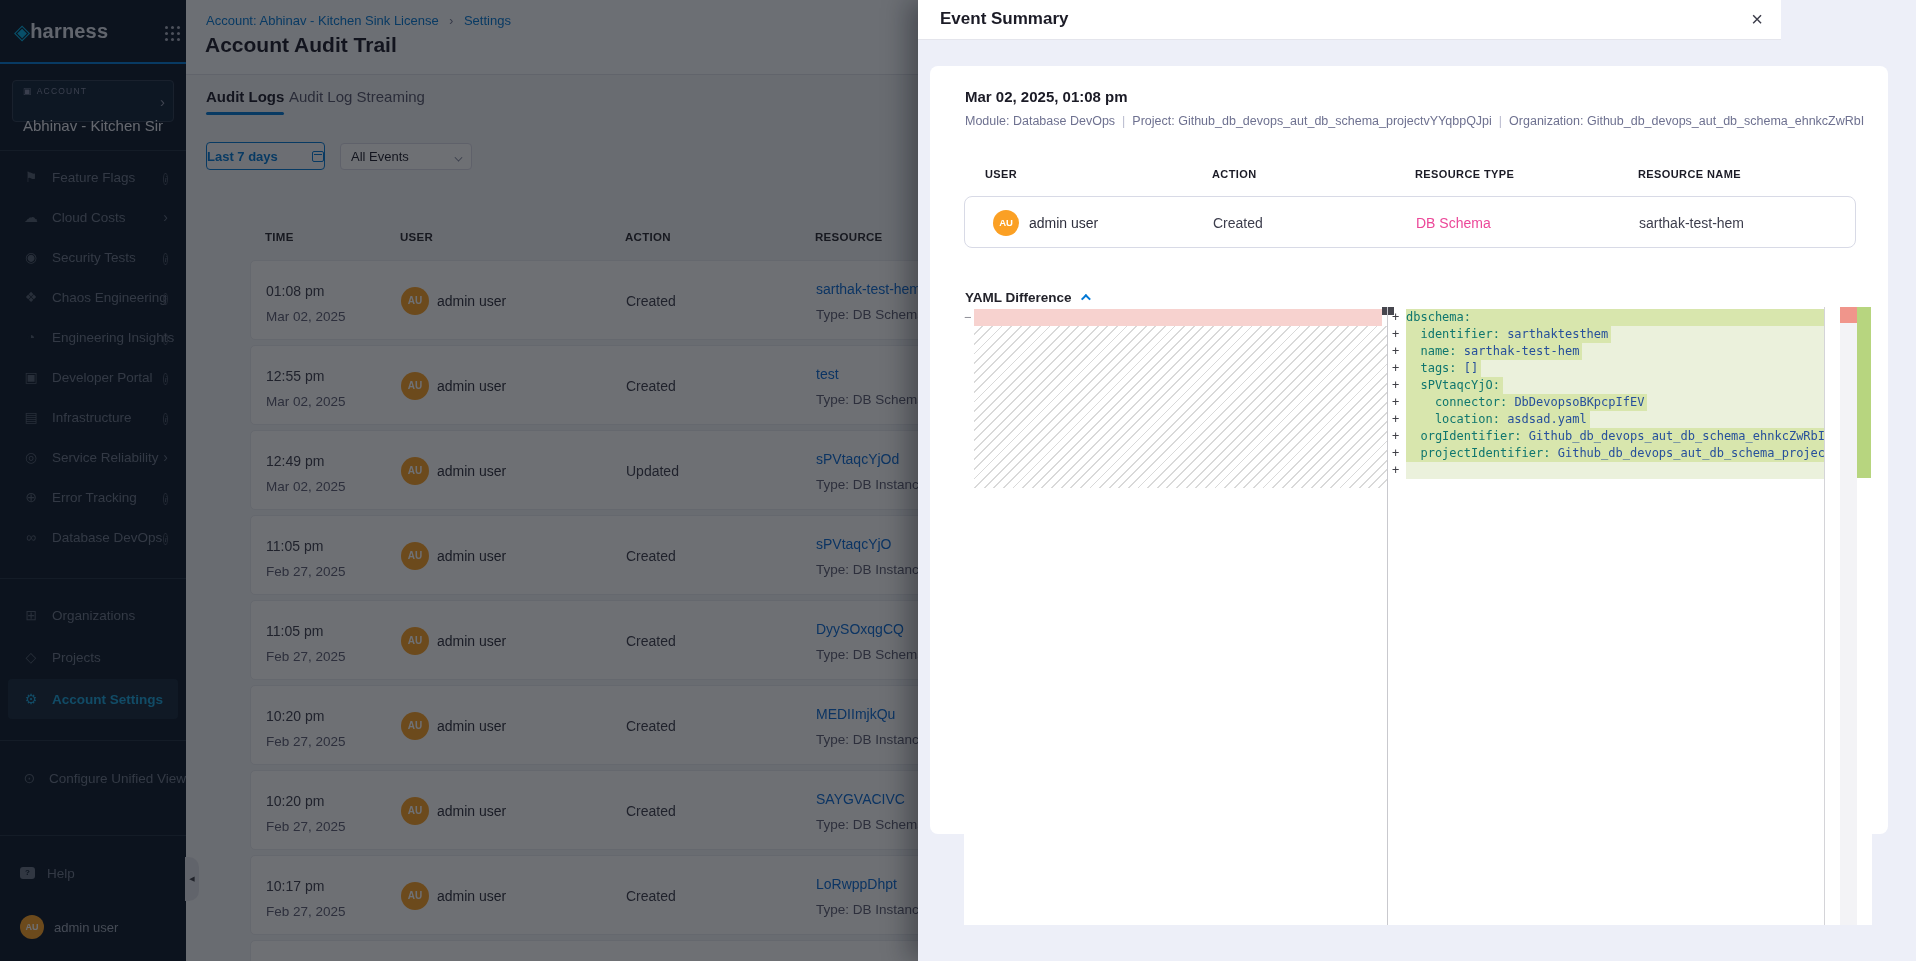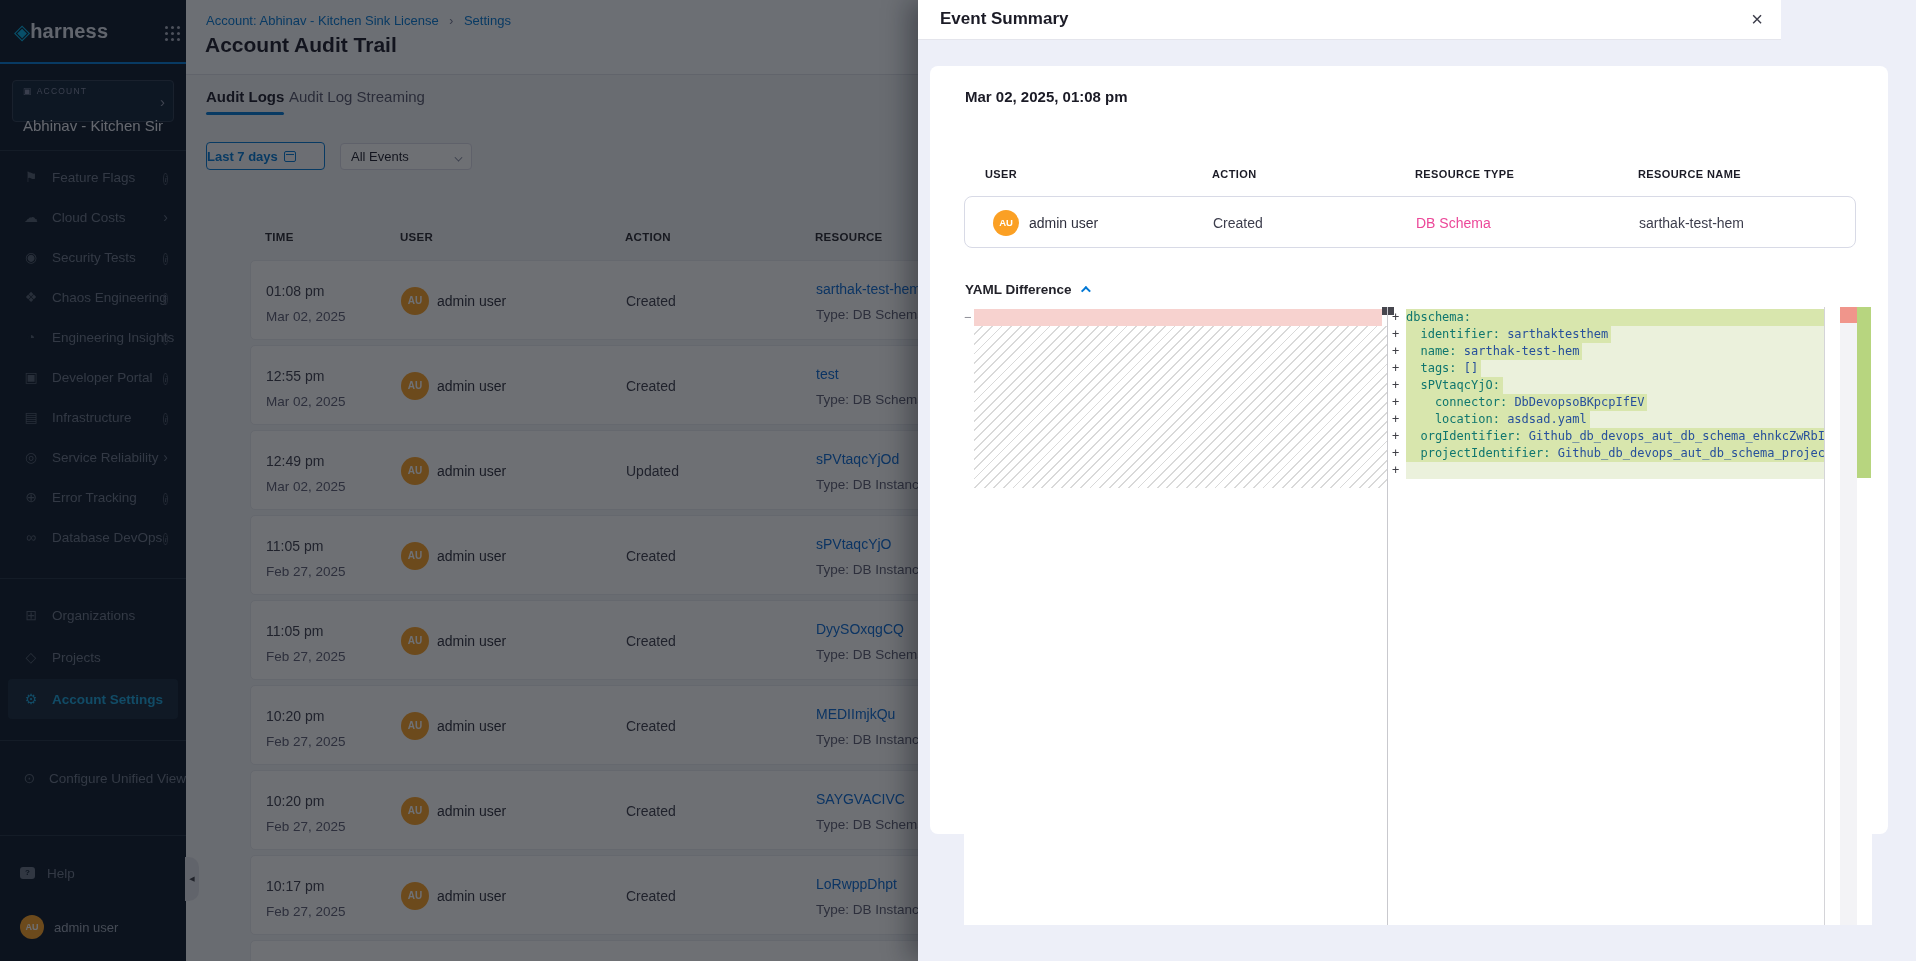--- a/index.html
+++ b/index.html
@@ -39,21 +39,21 @@
 #main { position:absolute; left:186px; top:0; width:1730px; height:961px; z-index:1; }
 #main-header { position:absolute; left:0; top:0; width:1730px; height:75px; background:#fbfcfe; border-bottom:1px solid #dfe1e8; }
 #breadcrumb { position:absolute; left:20px; top:13px; font-size:13px; }
 #breadcrumb a { color:#0278d5; text-decoration:none; cursor:pointer; }
 #breadcrumb .sep { color:#6f7590; margin:0 7px; font-size:12px; }
 #page-title { position:absolute; left:19px; top:33px; font-size:21px; font-weight:700; color:#1b1b28; }
 .tab { position:absolute; top:88px; font-size:15px; cursor:pointer; }
 #tab-active { left:20px; color:#1b1b28; font-weight:600; }
 #tab-inactive { left:103px; color:#55566b; }
 #tab-underline { position:absolute; left:20px; top:112px; width:78px; height:3px; background:#0278d5; border-radius:2px; }
-#date-range-btn { position:absolute; left:20px; top:142px; width:119px; height:28px; border:1px solid #0278d5; border-radius:4px; background:rgba(255,255,255,.6); color:#0278d5; font-size:13px; font-weight:600; display:flex; align-items:center; justify-content:flex-start; gap:6px; cursor:pointer; }
+#date-range-btn { position:absolute; left:20px; top:142px; width:119px; height:28px; border:1px solid #0278d5; border-radius:4px; background:rgba(255,255,255,.6); color:#0278d5; font-size:13px; font-weight:600; display:flex; align-items:center; justify-content:space-between; gap:6px; cursor:pointer; }
 .cal-icon { width:12px; height:11px; border:1.4px solid #0278d5; border-radius:2px; position:relative; display:inline-block; }
 .cal-icon:before { content:""; position:absolute; left:1px; right:1px; top:2px; height:1.4px; background:#0278d5; }
 #event-filter { position:absolute; left:154px; top:143px; width:132px; height:27px; background:#fff; border:1px solid #d9dae6; border-radius:4px; font-size:13px; color:#1b1b28; display:flex; align-items:center; padding-left:10px; cursor:pointer; }
 #event-filter .dd-chev { position:absolute; right:9px; top:10px; width:7px; height:7px; border-right:1.5px solid #6f7590; border-bottom:1.5px solid #6f7590; transform:rotate(45deg) scale(.8); }
 .col-header { position:absolute; top:231px; font-size:11.5px; font-weight:700; color:#27272f; letter-spacing:.3px; }
 .audit-row { position:absolute; left:64px; width:1640px; height:80px; background:#fff; border:1px solid #e8eaf0; border-radius:5px; cursor:pointer; }
 .audit-row .r-time { position:absolute; left:15px; top:22px; font-size:14px; color:#3c3d4c; }
 .audit-row .r-date { position:absolute; left:15px; top:48px; font-size:13.5px; color:#5c5d73; }
 .audit-row .r-avatar { position:absolute; left:150px; top:26px; width:28px; height:28px; border-radius:50%; background:#fba024; color:#fff; font-size:10px; font-weight:700; text-align:center; line-height:28px; }
 .audit-row .r-user { position:absolute; left:186px; top:32px; font-size:14px; color:#2e2f3d; }
@@ -73,21 +73,21 @@
 #event-time { position:absolute; left:35px; top:22px; font-size:15px; font-weight:700; color:#1b1b26; }
 #event-meta { position:absolute; left:35px; top:48px; font-size:12.5px; color:#6e7190; white-space:nowrap; }
 #event-meta .msep { color:#b9bbcf; margin:0 7px; }
 .d-col-header { position:absolute; top:102px; font-size:11px; font-weight:700; color:#1b1b26; letter-spacing:.4px; }
 #d-row { position:absolute; left:34px; top:130px; width:892px; height:52px; border:1px solid #d8dae6; border-radius:8px; background:#fff; }
 #d-row .d-avatar { position:absolute; left:28px; top:13px; width:26px; height:26px; border-radius:50%; background:#fba024; color:#fff; font-size:9.5px; font-weight:700; text-align:center; line-height:26px; }
 #d-row .d-user { position:absolute; left:64px; top:18px; font-size:14px; color:#2e2f3d; }
 #d-row .d-action { position:absolute; left:248px; top:18px; font-size:14px; color:#3c3d4c; }
 #d-row .d-rtype { position:absolute; left:451px; top:18px; font-size:14px; color:#ec4899; }
 #d-row .d-rname { position:absolute; left:674px; top:18px; font-size:14px; color:#3c3d4c; }
-#yaml-label-row { position:absolute; left:35px; top:216px; display:flex; align-items:center; gap:9px; cursor:pointer; }
+#yaml-label-row { position:absolute; left:35px; top:224px; display:flex; align-items:center; gap:9px; cursor:pointer; }
 #yaml-label { font-size:13.5px; font-weight:600; color:#22222a; }
 .chev-up { width:7px; height:7px; border-top:2px solid #0278d5; border-right:2px solid #0278d5; transform:rotate(-45deg) translateY(2px); }
 
 
 #diff { position:absolute; left:34px; top:241px; width:908px; height:618px; background:#fff; font-family:"DejaVu Sans Mono", monospace; }
 #diff .minus-gut { position:absolute; left:0; top:2px; width:10px; height:17px; color:#909098; font-size:12px; line-height:17px; }
 #diff .red-bar { position:absolute; left:10px; top:2px; width:408px; height:17px; background:#f7d2cf; }
 #diff .hatch { position:absolute; left:10px; top:19px; width:413px; height:162px;
   background:repeating-linear-gradient(135deg,#ffffff 0 5.5px,#d9d9d9 5.5px 6.8px); }
 #diff .divider { position:absolute; left:423px; top:0; width:1px; height:618px; background:#c9c9ce; }
@@ -311,20 +311,21 @@
 
   <div id="overlay"></div>
 
   <div id="drawer">
     <div id="drawer-header">
       <div id="drawer-title">Event Summary</div>
       <div id="drawer-close">×</div>
     </div>
     <div id="drawer-card">
       <div id="event-time">Mar 02, 2025, 01:08 pm</div>
+      <div id="event-meta"><span>Module: Database DevOps</span><span class="msep">|</span><span>Project: Github_db_devops_aut_db_schema_projectvYYqbpQJpi</span><span class="msep">|</span><span>Organization: Github_db_devops_aut_db_schema_ehnkcZwRbI</span></div>
       <div class="d-col-header" style="left:55px">USER</div>
       <div class="d-col-header" style="left:282px">ACTION</div>
       <div class="d-col-header" style="left:485px">RESOURCE TYPE</div>
       <div class="d-col-header" style="left:708px">RESOURCE NAME</div>
       <div id="d-row">
         <span class="d-avatar">AU</span>
         <span class="d-user">admin user</span>
         <span class="d-action">Created</span>
         <span class="d-rtype">DB Schema</span>
         <span class="d-rname">sarthak-test-hem</span>

